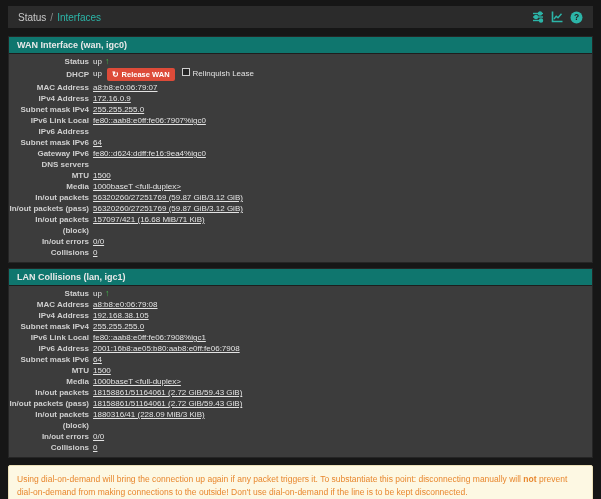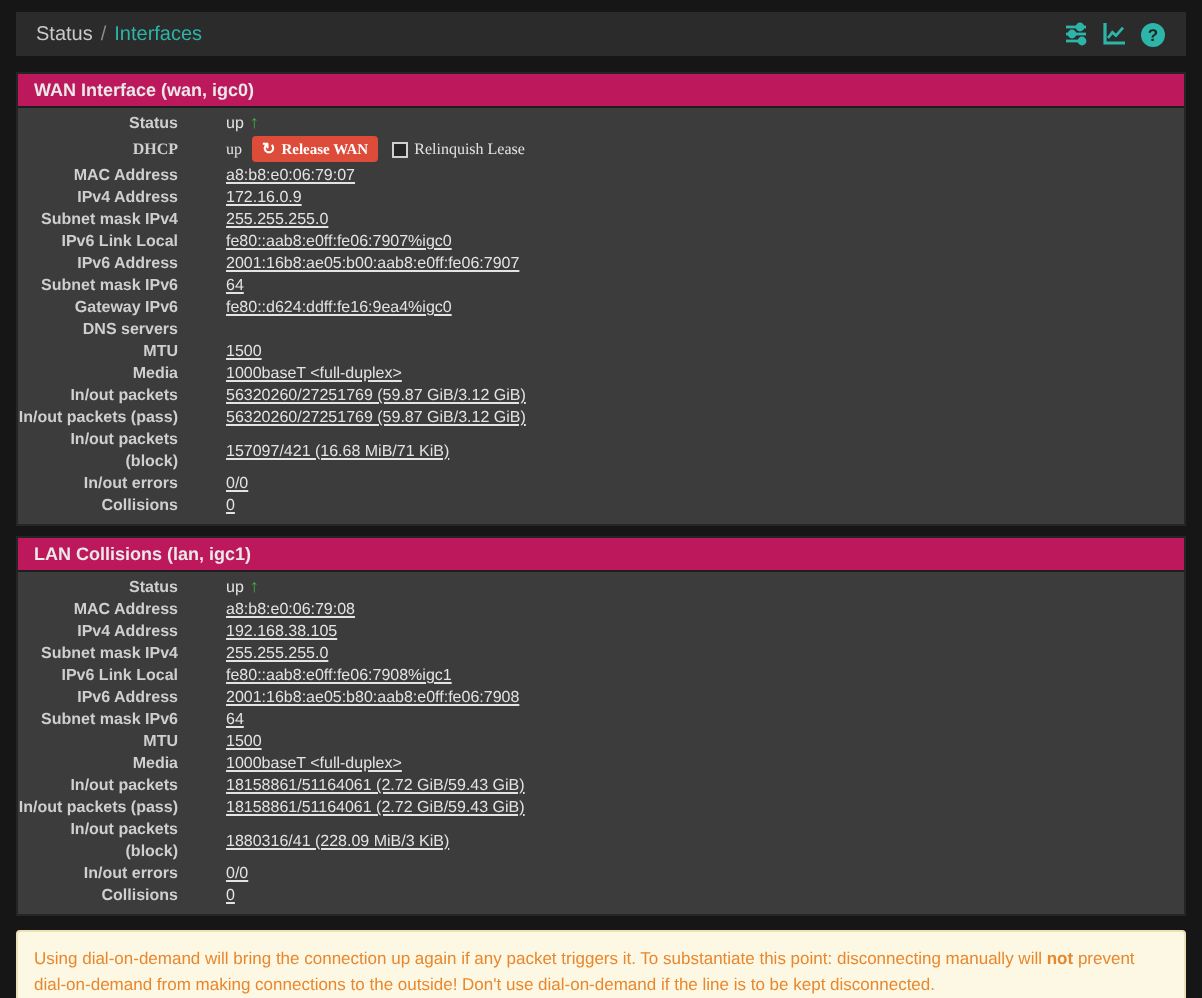--- a/index.html
+++ b/index.html
@@ -16,28 +16,28 @@
     padding:0 10px;
   }
   .crumbs { font-size:10px; color:#c9c9c9; }
   .crumbs .sep { color:#8b8b8b; margin:0 4px; }
   .crumbs .page { color:#2cb5a8; cursor:pointer; }
   .topbar-icons { display:flex; align-items:center; gap:7px; }
   .topbar-icons .ticon { display:inline-flex; cursor:pointer; }
   
   .panel { margin:0 8px 5px; background:#3c3c3c; border:1px solid #252525; }
   .panel-heading {
-    background:#be185d; color:#e9e9e9; font-size:9px; font-weight:bold;
+    background:#0f766e; color:#e9e9e9; font-size:9px; font-weight:bold;
     padding:3px 8px; border-bottom:1px solid #1e1e1e;
   }
   .panel-body { padding:2px 0 4px; }
   .irow { display:flex; font-size:8px; line-height:11px; }
-  .irow.dhcp { align-items:center; padding:1px 0;font-family:Liberation Serif, serif; }
+  .irow.dhcp { align-items:center; padding:1px 0; }
   .ilabel { flex:none; width:80px; text-align:right; font-weight:bold; color:#cfcfcf; }
-  .ivalue { margin-left:24px; color:#e3e3e3; display:flex; align-items:center; flex-wrap:wrap; }
+  .ivalue { margin-left:4px; color:#e3e3e3; display:flex; align-items:flex-start; flex-wrap:wrap; }
   .ivalue .vline { width:100%;text-decoration:underline; }
   .up-arrow { color:#3fb54a; font-weight:bold; margin-left:3px; font-size:9px; }
   .btn-danger {
     display:inline-flex; align-items:center; gap:3px;
     background:#dd4b39; color:#ffffff; border:none; border-radius:2px;
     font-family:inherit; font-size:7.5px; font-weight:bold;
     padding:2px 5px; margin:0 5px; cursor:pointer; line-height:9px;
   }
   .refresh-glyph { font-size:8px; line-height:8px; }
   .checkbox {
@@ -131,23 +131,20 @@
           </div>
         </div>
         <div class="irow">
           <div class="ilabel">IPv6 Link Local</div>
           <div class="ivalue">
             <div class="vline">fe80::aab8:e0ff:fe06:7907%igc0</div>
           </div>
         </div>
         <div class="irow">
           <div class="ilabel">IPv6 Address</div>
-          <div class="ivalue">
-            <div class="vline">2001:16b8:ae05:b00:aab8:e0ff:fe06:7907</div>
-          </div>
         </div>
         <div class="irow">
           <div class="ilabel">Subnet mask IPv6</div>
           <div class="ivalue">
             <div class="vline">64</div>
           </div>
         </div>
         <div class="irow">
           <div class="ilabel">Gateway IPv6</div>
           <div class="ivalue">

